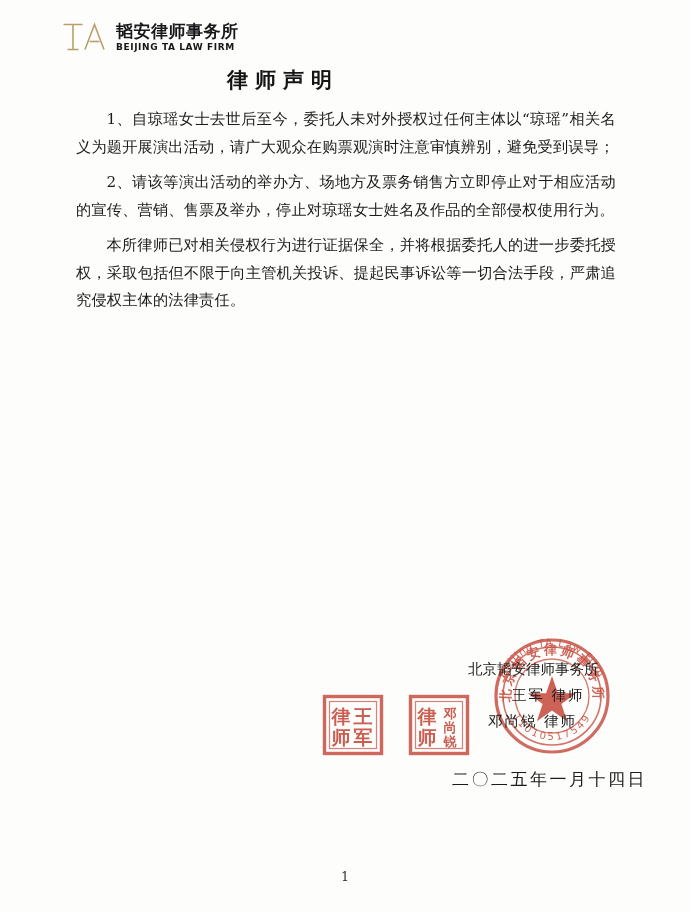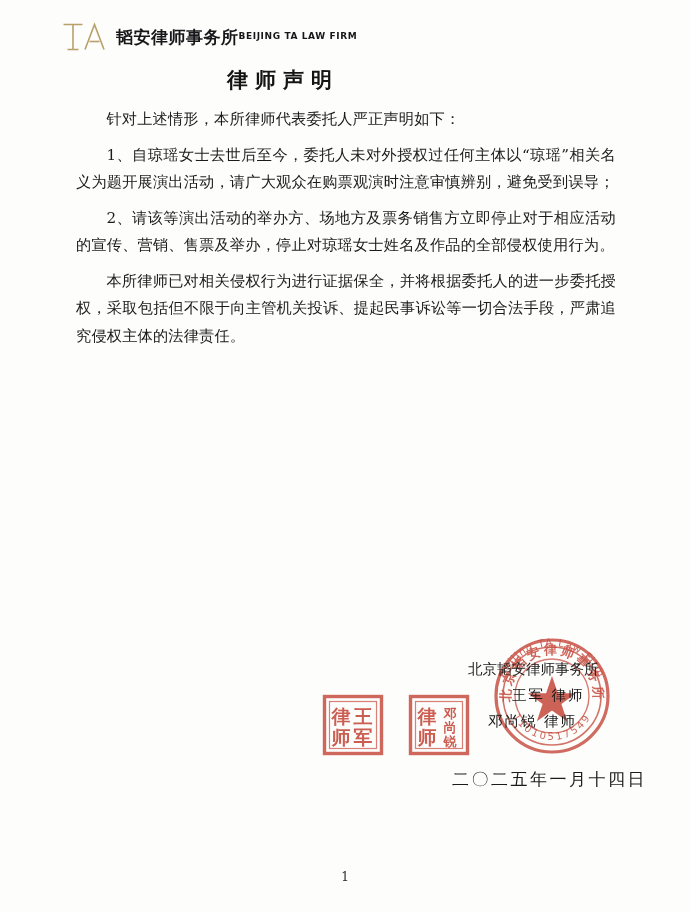--- a/index.html
+++ b/index.html
@@ -29,21 +29,21 @@
   }
   .logo-mark {
     width: 44px;
     height: 30px;
     position: relative;
     flex: 0 0 auto;
   }
   .logo-mark svg { display: block; }
   .logo-text {
     display: flex;
-    flex-direction: row;
+    flex-direction: column;
     justify-content: space-between;
     line-height: 1;
   }
   .logo-cn {
     font-family: "DejaVu Sans", "Liberation Sans", sans-serif;
     font-size: 17px;
     font-weight: bold;
     letter-spacing: 0.5px;
     color: #17171a;
   }
@@ -167,21 +167,20 @@
     </div>
     <div class="logo-text">
       <div class="logo-cn">韬安律师事务所</div>
       <div class="logo-en">BEIJING TA LAW FIRM</div>
     </div>
   </div>
 
   <div class="doc-title">律师声明</div>
 
   <div class="body-area">
-    <p class="para tight">针对上述情形，本所律师代表委托人严正声明如下：</p>
     <p class="para tight">1、自琼瑶女士去世后至今，委托人未对外授权过任何主体以“琼瑶”相关名义为题开展演出活动，请广大观众在购票观演时注意审慎辨别，避免受到误导；</p>
     <p class="para tight">2、请该等演出活动的举办方、场地方及票务销售方立即停止对于相应活动的宣传、营销、售票及举办，停止对琼瑶女士姓名及作品的全部侵权使用行为。</p>
     <p class="para">本所律师已对相关侵权行为进行证据保全，并将根据委托人的进一步委托授权，采取包括但不限于向主管机关投诉、提起民事诉讼等一切合法手段，严肃追究侵权主体的法律责任。</p>
   </div>
 
   <div class="seal-round">
     <svg width="128" height="128" viewBox="0 0 128 128" aria-hidden="true">
       <defs>
         <path id="arcTop" d="M 14,64 A 50,50 0 0 1 114,64"></path>
         <path id="arcTopIn" d="M 22,64 A 42,42 0 0 1 106,64"></path>

